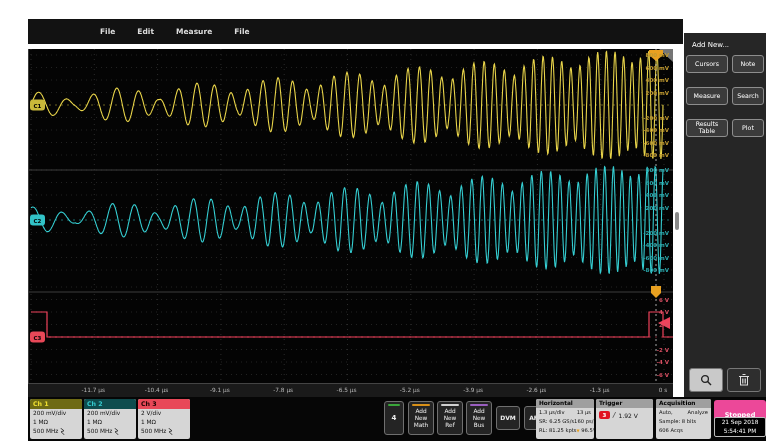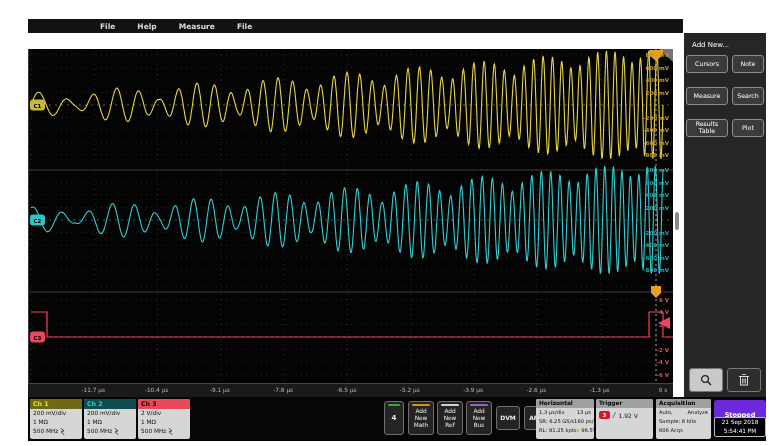--- a/index.html
+++ b/index.html
@@ -1,19 +1,19 @@
 <!DOCTYPE html>
 <html><head>
 <meta charset="utf-8">
 <style>
   html,body{margin:0;padding:0;background:#fff;font-family:"DejaVu Sans",sans-serif;}
   .stage{position:relative;width:769px;height:446px;background:#fff;overflow:hidden;}
 
   
-  .menubar{position:absolute;left:28px;top:19px;width:655px;height:14px;background:#121212;
+  .menubar{position:absolute;left:28px;top:19px;width:655px;height:25px;background:#121212;
            display:flex;align-items:center;gap:22px;padding-left:72px;box-sizing:border-box;}
   .menu-item{font-size:7.5px;font-weight:bold;color:#ddd;cursor:default;}
 
   
   .tabrow{position:absolute;left:28px;top:32px;width:655px;height:17px;background:#3a3a3a;border-top:1px solid #5a5a5a;box-sizing:border-box;}
   .tab-label{position:absolute;left:8px;top:4px;font-size:7.5px;font-weight:bold;color:#fff;}
   .hslider{position:absolute;left:217px;top:5px;width:218px;height:7px;border:1px solid #9a9a9a;border-radius:3px;background:#2a2a2a;box-sizing:border-box;}
   .hslider-cap{position:absolute;right:2px;top:0;width:2px;height:5px;background:#bbb;}
   .slider-marker{position:absolute;left:206px;top:-1px;width:9px;height:9px;background:#e8a020;
                  clip-path:polygon(0 0,100% 0,100% 55%,50% 100%,0 55%);}
@@ -53,33 +53,33 @@
   .sq-label{position:absolute;left:0;right:0;top:6px;text-align:center;font-size:5.8px;line-height:1.25;}
   .sq-label.center{top:50%;transform:translateY(-50%);font-size:7px;font-weight:bold;}
   .panel{position:absolute;top:2px;height:40px;background:#d6d6d6;border-radius:2px;overflow:hidden;}
   .panel-h{height:9px;line-height:9px;background:#9f9f9f;color:#000;font-size:5.8px;font-weight:bold;padding-left:3px;}
   .panel-row{display:flex;justify-content:space-between;padding:0 3px;line-height:9px;font-size:5.2px;color:#111;white-space:nowrap;}
   .trig-row{display:flex;align-items:center;gap:3px;padding:3px 3px 0 3px;}
   .trig-badge{width:11px;height:8px;background:#e01222;border-radius:2px;color:#fff;font-size:5.5px;font-weight:bold;
               display:flex;align-items:center;justify-content:center;}
   .trig-slope{font-size:7px;color:#555;font-style:italic;font-weight:bold;line-height:8px;}
   .trig-level{font-size:6px;color:#111;}
-  .stopped{position:absolute;left:686px;top:3px;width:52px;height:29px;background:#6d28d9;border-radius:3px;color:#fff;
+  .stopped{position:absolute;left:686px;top:3px;width:52px;height:29px;background:#ec4899;border-radius:3px;color:#fff;
            font-size:6.5px;font-weight:bold;display:flex;align-items:center;justify-content:center;}
   .datetime{position:absolute;left:686px;top:20px;width:52px;height:20px;background:#000;border:1px solid #bbb;border-radius:2px;
             color:#fff;font-size:5.8px;line-height:9px;text-align:center;box-sizing:border-box;}
 </style>
 </head>
 <body>
 
 <div class="stage">
 
   <div class="menubar" id="menubar">
       <span class="menu-item">File</span>
-      <span class="menu-item">Help</span>
+      <span class="menu-item">Edit</span>
       <span class="menu-item">Measure</span>
       <span class="menu-item">File</span>
     </div>
 
 
   <div class="graticule" id="graticule">
     <svg id="wavesvg" width="645" height="334" viewBox="0 0 645 334">
         <line x1="2" y1="0" x2="2" y2="334" stroke="#2b2b2b" stroke-width="1" stroke-dasharray="1 4"></line>
         <line x1="65.3" y1="0" x2="65.3" y2="334" stroke="#2b2b2b" stroke-width="1" stroke-dasharray="1 4"></line>
         <line x1="128.6" y1="0" x2="128.6" y2="334" stroke="#2b2b2b" stroke-width="1" stroke-dasharray="1 4"></line>

